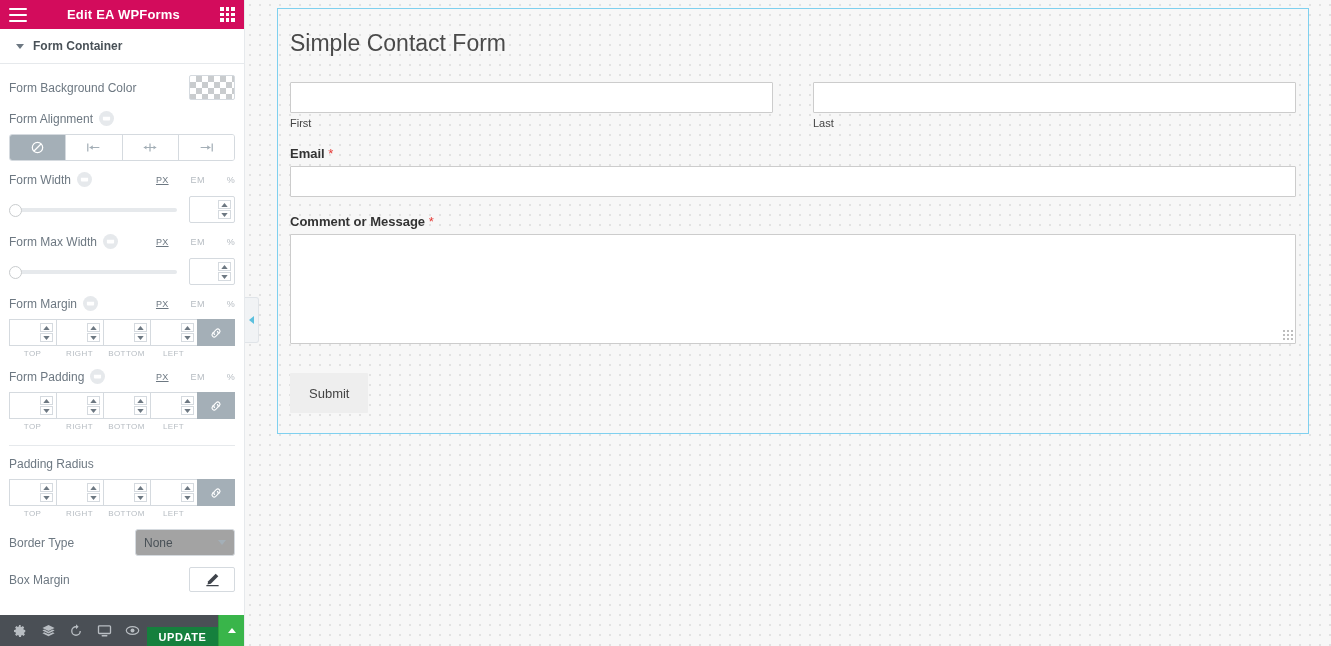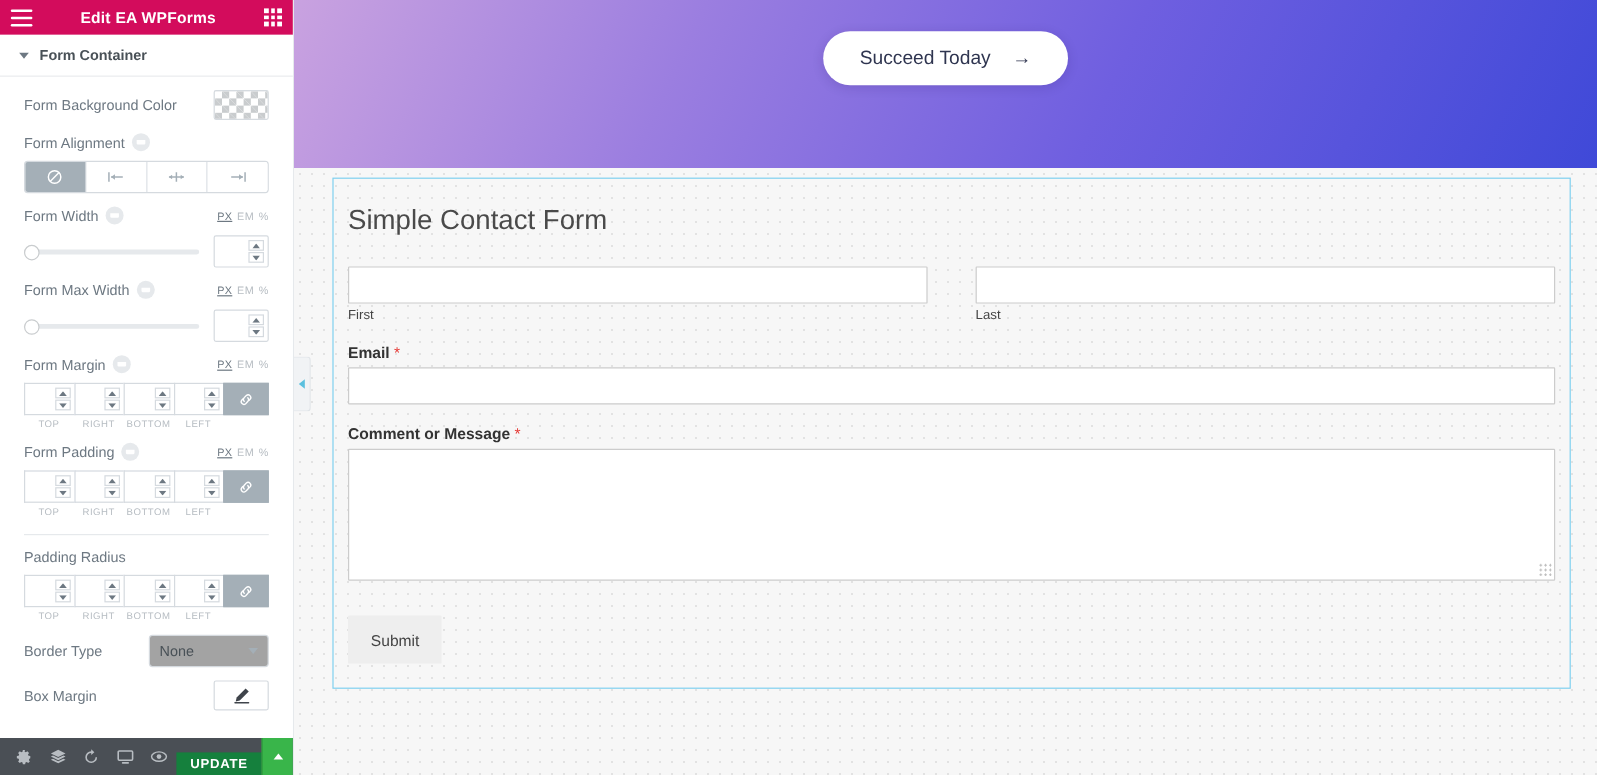--- a/index.html
+++ b/index.html
@@ -40,21 +40,21 @@
     height: 35px; display: flex; align-items: center; gap: 9px;
     padding: 0 16px; border-bottom: 1px solid #e6e9ec; flex: none;
     background: #fff;
   }
   .caret-down {
     width: 0; height: 0; border-left: 4.5px solid transparent;
     border-right: 4.5px solid transparent; border-top: 5px solid #6d7882;
   }
   .section-head .lbl { font-size: 12px; font-weight: bold; color: #495157; }
 
-  .panel-body { flex: 1; overflow: hidden; padding: 0 20px; background:#fff; }
+  .panel-body { flex: 1; overflow: hidden; padding: 0 9px; background:#fff; }
 
   .ctrl { padding: 11px 0 0 0; }
   .ctrl-row { display: flex; align-items: center; justify-content: space-between; }
   .ctrl-label {
     font-size: 12px; color: #6d7882; display: flex; align-items: center; gap: 6px;
   }
   .resp-icon {
     width: 15px; height: 15px; border-radius: 50%; background: #e6e9ec;
     display: inline-flex; align-items: center; justify-content: center;
   }
@@ -74,21 +74,21 @@
     border-radius: 3px; overflow: hidden; height: 27px;
   }
   .align-btn {
     flex: 1; display: flex; align-items: center; justify-content: center;
     border-right: 1px solid #d5dadf; cursor: pointer; background: #fff;
   }
   .align-btn:last-child { border-right: none; }
   .align-btn.active { background: #a4afb7; }
   .align-btn svg { display: block; }
 
-  .units { display: flex; gap: 4px; align-items: baseline; }
+  .units { display: flex; gap: 22px; align-items: baseline; }
   .unit { font-size: 9px; color: #b6bcc2; cursor: pointer; letter-spacing:.3px; }
   .unit.active { color: #6d7882; text-decoration: underline; }
 
   .slider-row { display: flex; align-items: center; gap: 12px; margin-top: 9px; }
   .slider { flex: 1; position: relative; height: 16px; display: flex; align-items: center; }
   .slider-track { width: 100%; height: 4px; background: #e6e9ec; border-radius: 2px; }
   .slider-knob {
     position: absolute; left: 0; top: 2px; width: 13px; height: 13px;
     border-radius: 50%; background: #fff; border: 1px solid #c9ccce; cursor: grab;
   }
@@ -712,26 +712,20 @@
       </span>
     </div>
   </aside>
 
   <div class="collapse-tab">
     <span class="chev-left"></span>
   </div>
 
   <main class="canvas">
 
-    <section class="hero">
-      <div class="hero-btn">
-        <span class="t">Succeed Today</span>
-        <span class="arr">→</span>
-      </div>
-    </section>
 
     <section class="form-wrap">
       <div class="form-inner">
 
         <h2 class="form-title">Simple Contact Form</h2>
 
         
         <div class="field">
           <div class="name-row">
             <div class="name-col">

